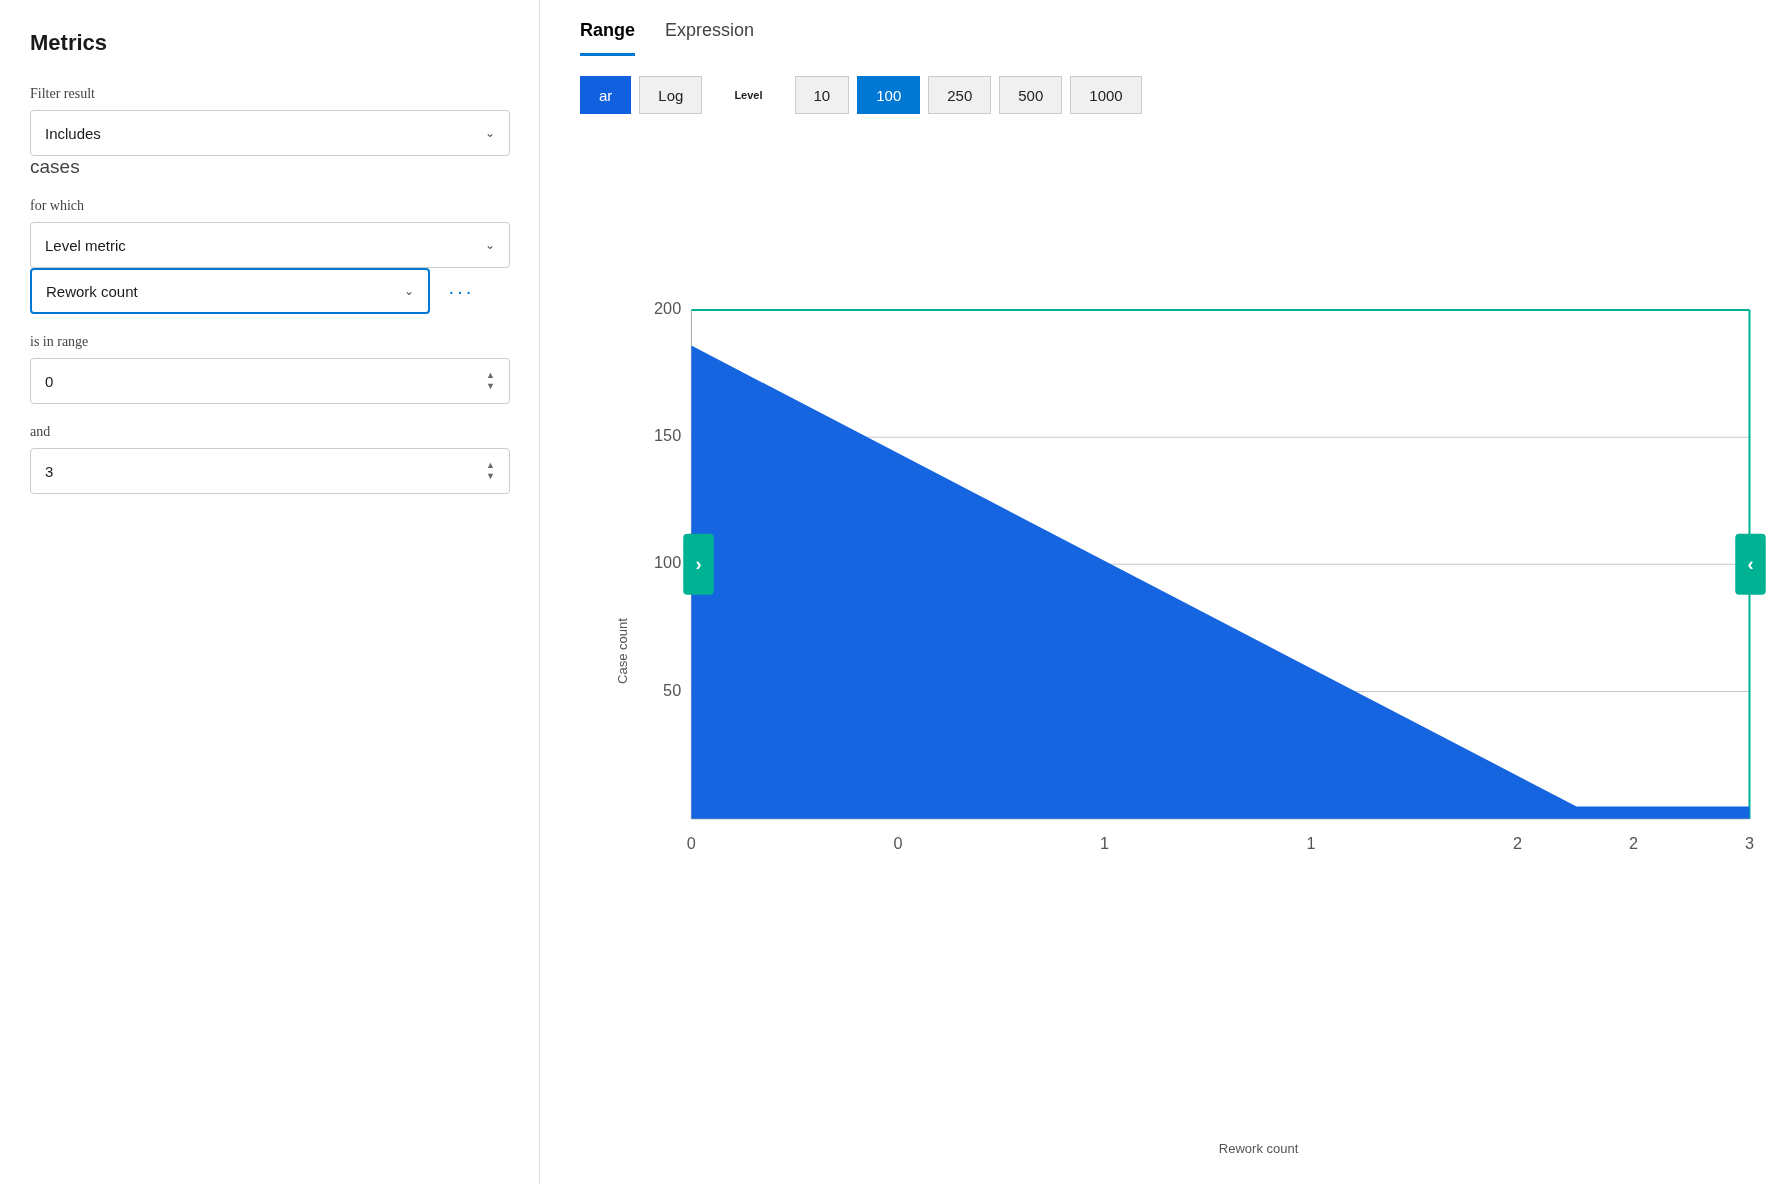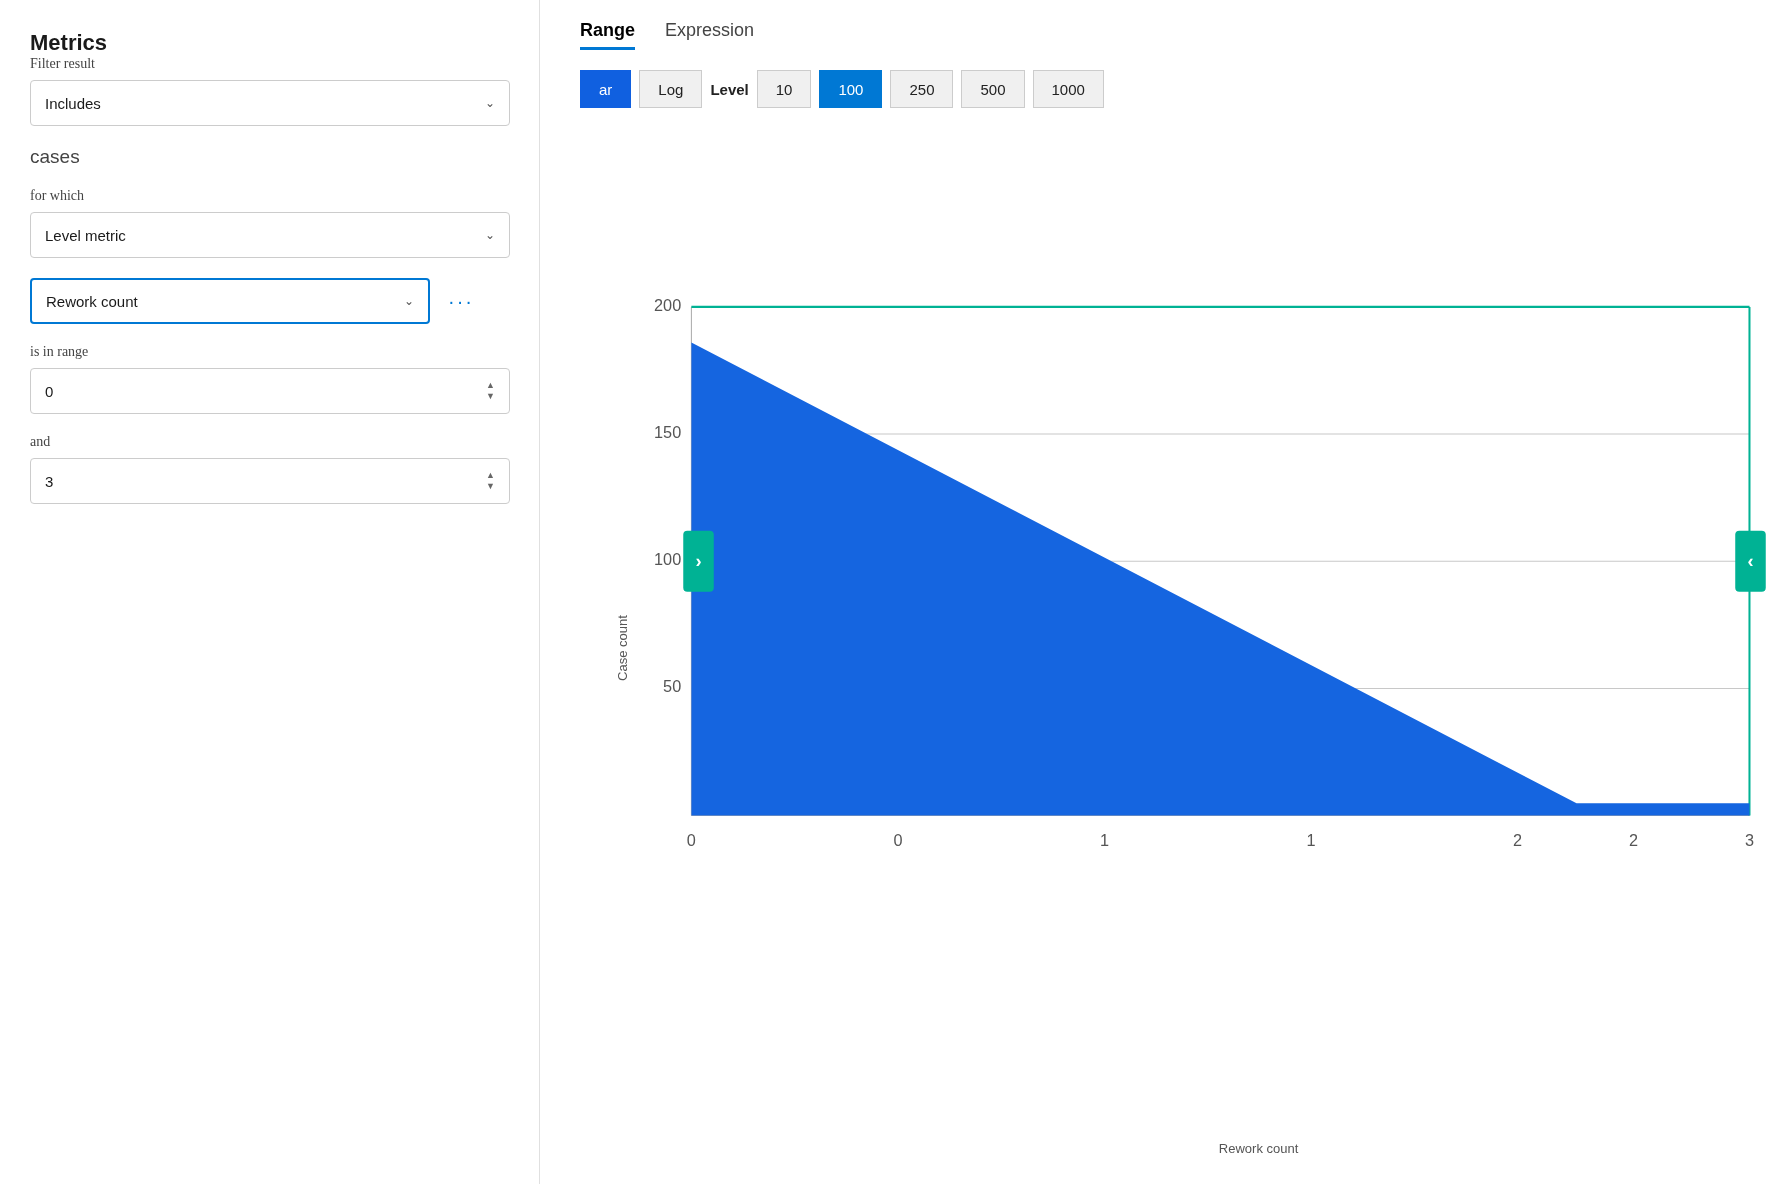--- a/index.html
+++ b/index.html
@@ -17,20 +17,21 @@
     .left-panel {
       width: 540px;
       padding: 30px 30px;
       border-right: 1px solid #e0e0e0;
       flex-shrink: 0;
     }
 
     .panel-title {
       font-size: 22px;
       font-weight: 600;
+      margin-bottom: 30px;
     }
 
     .field-label {
       font-size: 14px;
       color: #444;
       margin-bottom: 8px;
       font-family: Liberation Serif, serif;
     }
 
     .dropdown {
@@ -38,21 +39,20 @@
       height: 46px;
       border: 1px solid #ccc;
       border-radius: 4px;
       padding: 0 14px;
       display: flex;
       align-items: center;
       justify-content: space-between;
       font-size: 15px;
       cursor: pointer;
       background: #fff;
-      margin-bottom: 20px;
       gap: 28px;
     }
 
     .static-text {
       font-size: 19px;
       color: #444;
       margin-bottom: 20px;
     }
 
     .chevron {
@@ -127,21 +127,21 @@
     .tabs {
       display: flex;
       gap: 30px;
       margin-bottom: 20px;
       border-bottom: none;
     }
 
     .tab {
       font-size: 18px;
       cursor: pointer;
-      padding-bottom: 6px;
+      padding-bottom: 12px;
       color: #444;
     }
 
     .tab-active {
       font-weight: 700;
       color: #000;
       border-bottom: 3px solid #0078d4;
     }
 
     .controls-row {
@@ -169,24 +169,24 @@
       border-color: #0078d4;
     }
 
     .ctrl-btn-blue-outline {
       background: #1060e0;
       color: #fff;
       border-color: #1060e0;
     }
 
     .level-label {
-      font-size: 15px;
+      font-size: 11px;
       font-weight: 700;
       color: #222;
-      margin: 0 0;
+      margin: 0 24px;
     }
 
     
     .chart-container {
       flex: 1;
       position: relative;
     }
 
     .axis-label-y {
       position: absolute;

